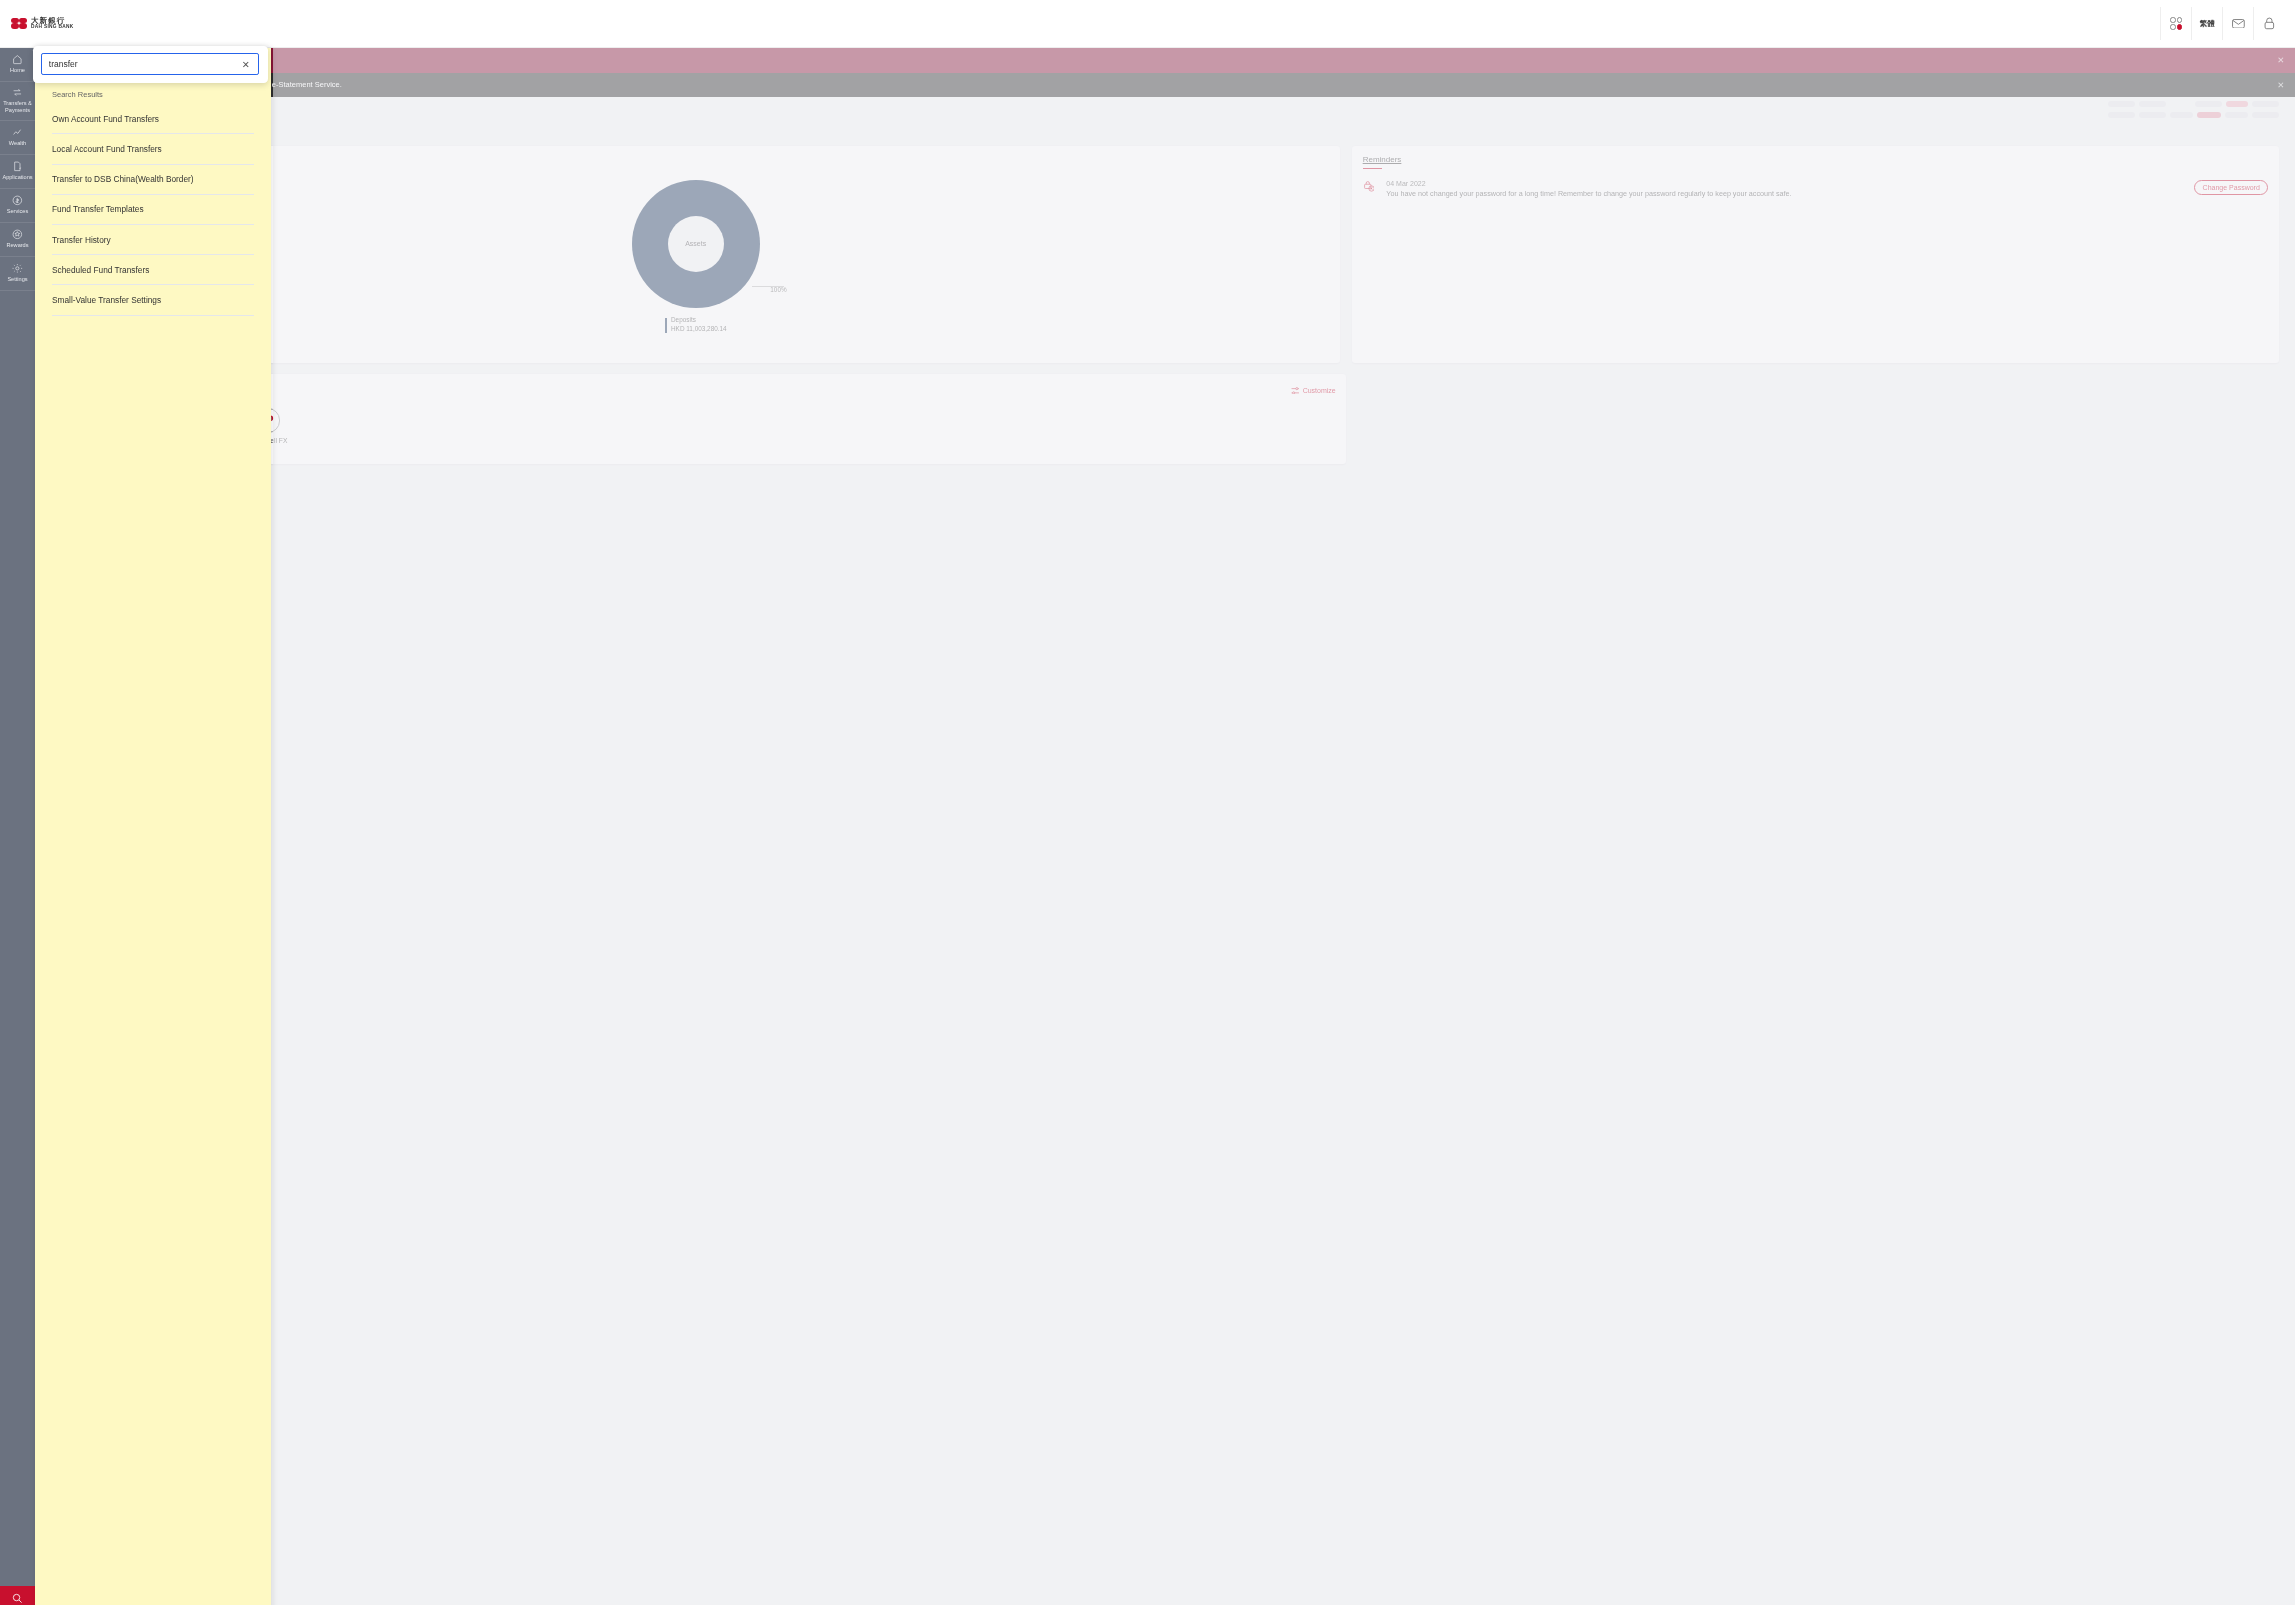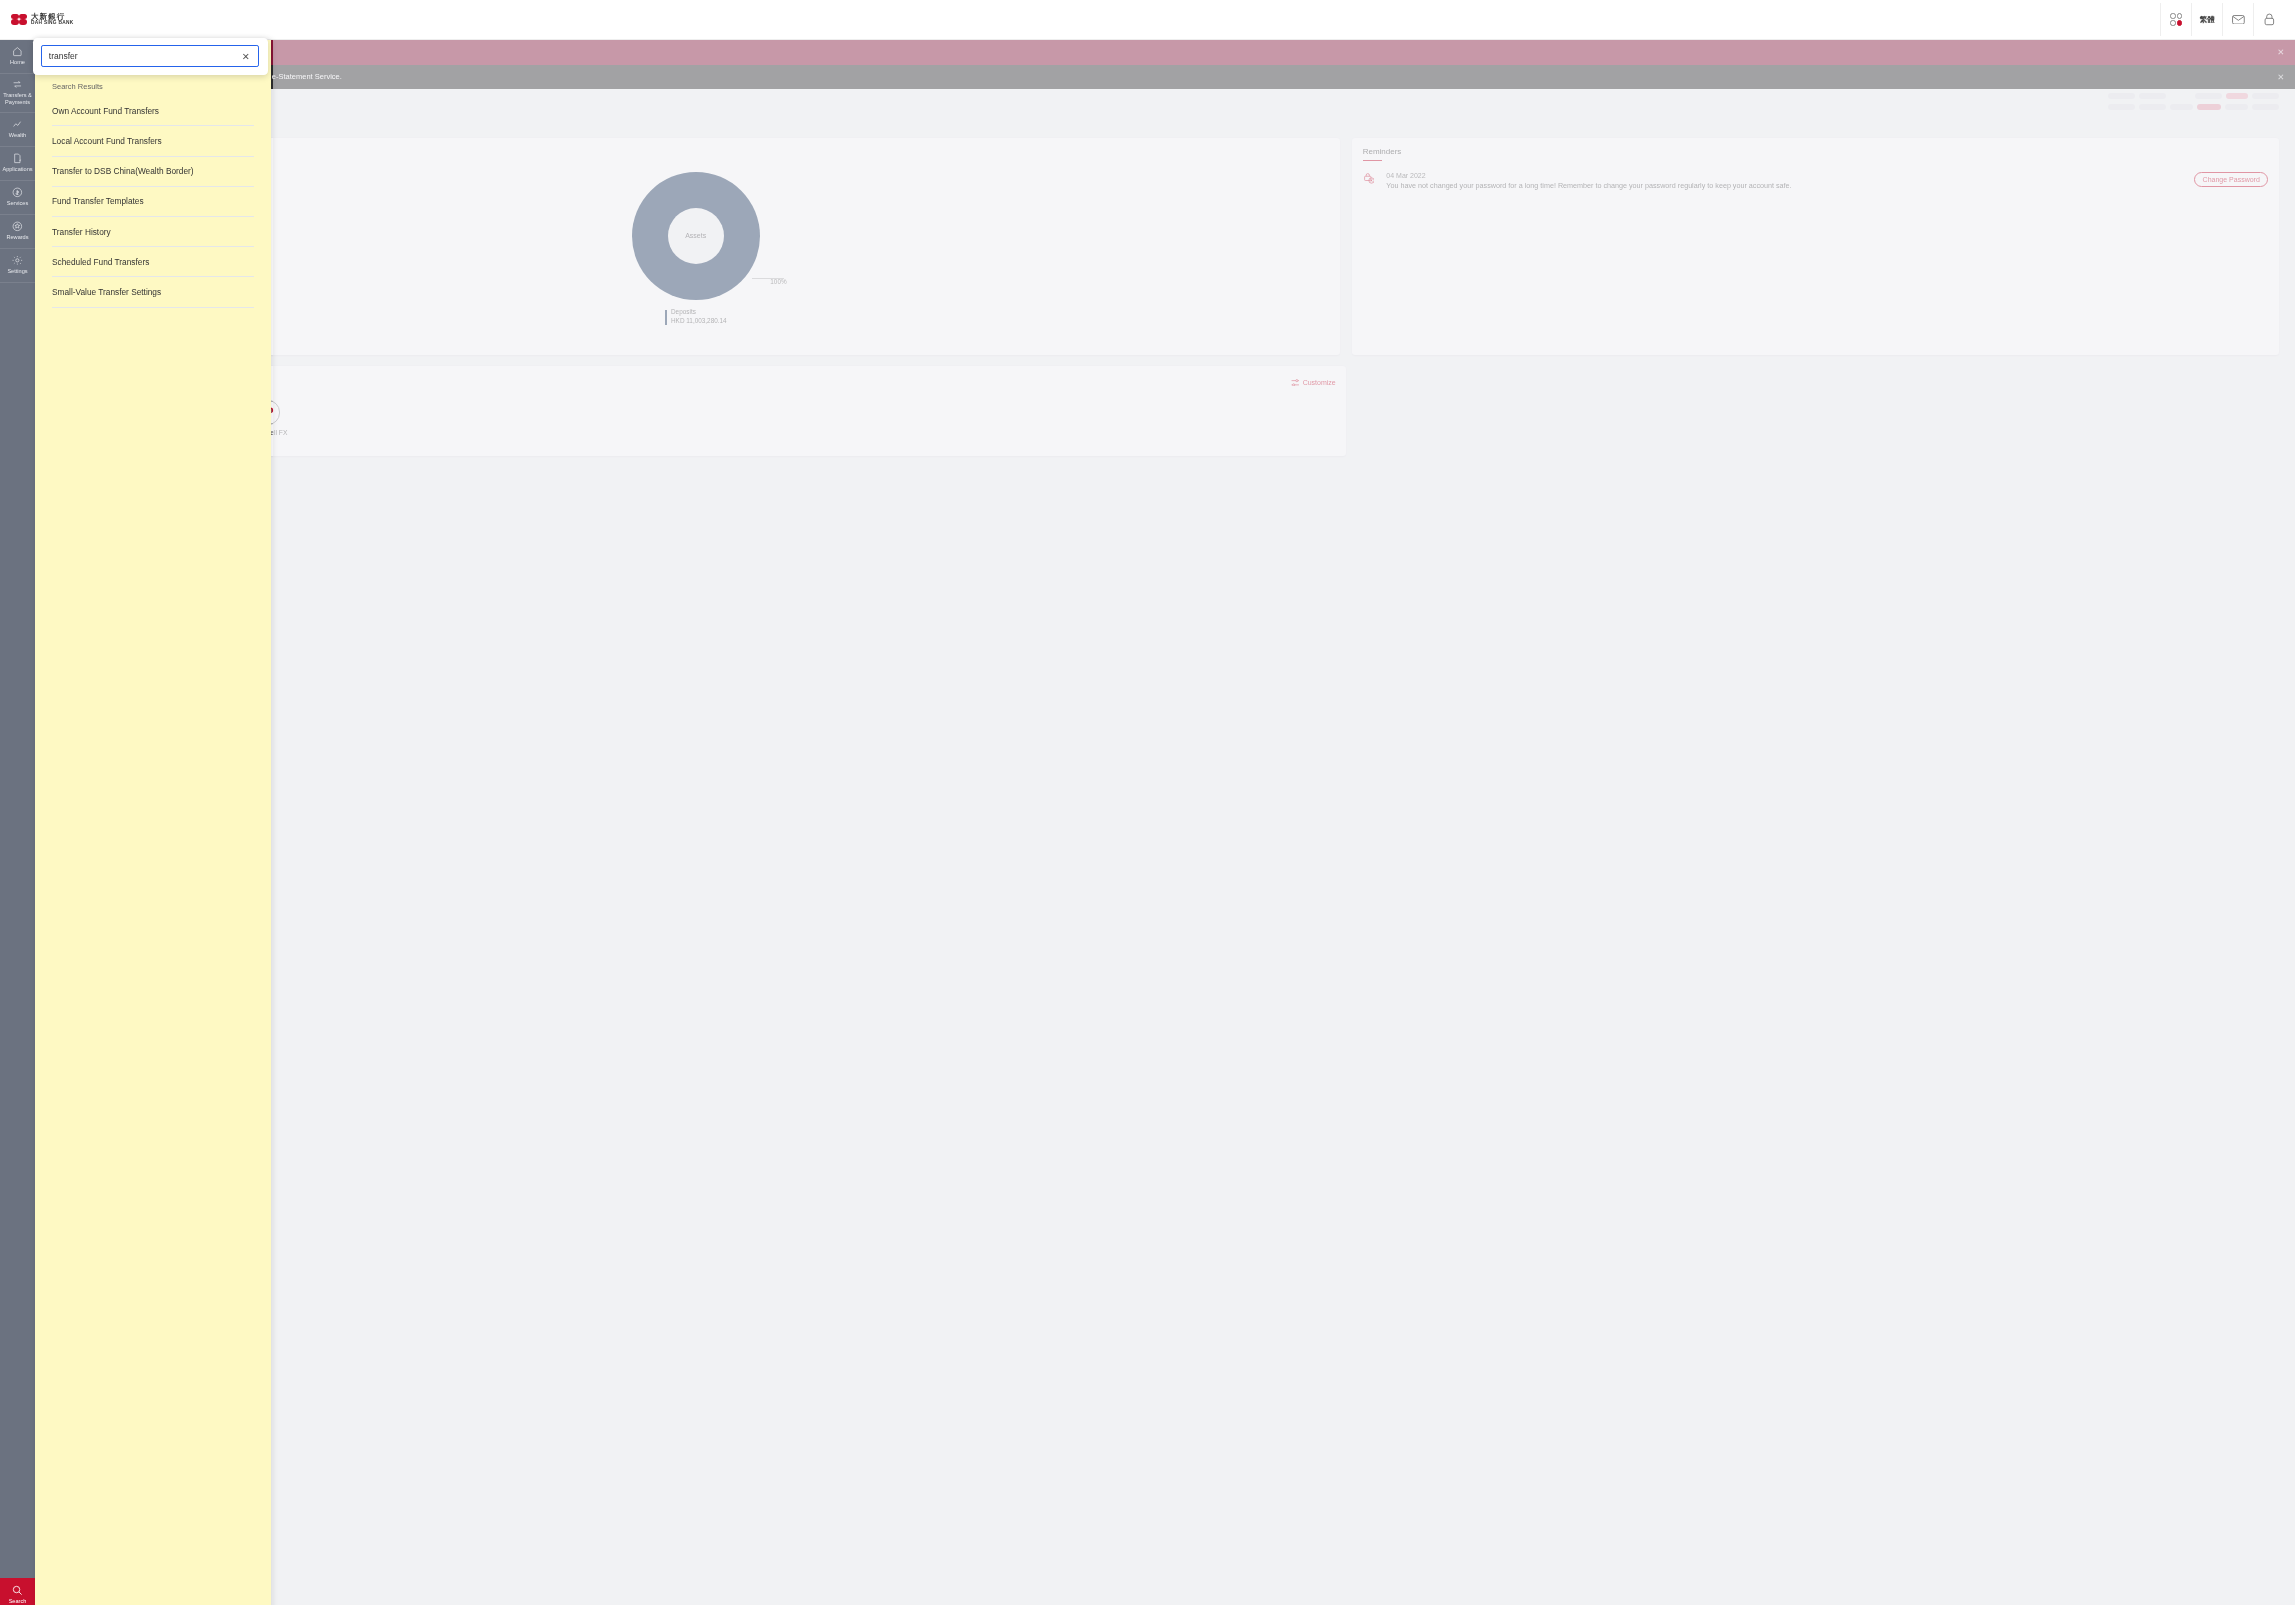--- a/index.html
+++ b/index.html
@@ -1,17 +1,17 @@
 <!DOCTYPE html>
 <html style="font-size:8.5px"><head>
 <meta charset="utf-8">
 <style>
 * { box-sizing: border-box; margin: 0; padding: 0; }
 body { font-family: -apple-system, BlinkMacSystemFont, "Segoe UI", Arial, sans-serif; background: #fff; color: #333; overflow: hidden; }
-.topbar { height: 40px; display: flex; align-items: center; justify-content: space-between; padding: 0 10.7px; border-bottom: 0.5px solid #eee; }
+.topbar { height: 48px; display: flex; align-items: center; justify-content: space-between; padding: 0 10.7px; border-bottom: 0.5px solid #eee; }
 .logo { display: flex; align-items: center; gap: 4.3px; }
 .logo-mark { display: flex; flex-wrap: wrap; width: 16px; height: 10.7px; }
 .logo-mark span { width: 8px; height: 5.3px; background: #c8102e; border-radius: 5.3px; }
 .logo-text { display: flex; flex-direction: column; line-height: 1; }
 .logo-cn { font-size: 7.5px; font-weight: 700; color: #333; letter-spacing: 1.1px; }
 .logo-en { font-size: 4.8px; font-weight: 700; color: #333; letter-spacing: 0.3px; }
 .top-actions { display: flex; align-items: flex-end; }
 .top-action { width: 31px; height: 33px; display: flex; align-items: center; justify-content: center; border-left: 0.5px solid #eee; cursor: pointer; color: #666; }
 .apps-icon { display: grid; grid-template-columns: 5.3px 5.3px; gap: 1.6px; }
 .apps-icon span { width: 5.3px; height: 5.3px; border-radius: 50%; border: 0.8px solid #888; }
@@ -40,21 +40,21 @@
 .deco-pills span { height: 6.4px; border-radius: 3.2px; background: #e5e7eb; }
 .deco-pills .p1 { width: 27px; }
 .deco-pills .p2 { width: 21.3px; background: #f0b3c0; }
 .deco-pills .p3 { width: 32px; }
 .deco-pills .pr { width: 100%; display: flex; gap: 4.3px; }
 
 .cards { display: flex; gap: 11.7px; margin-top: 14px; }
 .card { background: #fff; border-radius: 3.2px; padding: 9.6px 10.7px; box-shadow: 0 0.5px 1.6px rgba(0,0,0,0.06); }
 .card.portfolio { flex: 1.4; }
 .card.reminders { flex: 1; }
-.card-title { font-size: 8px; color: #444; font-weight: 500; }
+.card-title { font-size: 8px; color: #444; font-weight: 500; text-decoration: underline; }
 .card-underline { width: 19px; height: 1.6px; background: #c8102e; margin-top: 3.2px; }
 
 .donut-wrap { display: flex; flex-direction: column; align-items: center; margin-top: 10.7px; position: relative; }
 .donut { width: 128px; height: 128px; border-radius: 50%; background: #1e3a5f; display: flex; align-items: center; justify-content: center; position: relative; }
 .donut-hole { width: 56px; height: 56px; background: #f3f4f6; border-radius: 50%; display: flex; align-items: center; justify-content: center; font-size: 7px; color: #555; }
 .donut-label { position: absolute; right: -27px; bottom: 15px; font-size: 6.4px; color: #666; }
 .donut-line { position: absolute; right: -24px; bottom: 21.3px; width: 32px; height: 0.5px; background: #bbb; }
 .legend { display: flex; align-items: center; gap: 4.3px; margin-top: 8.5px; }
 .legend-bar { width: 2.1px; height: 15px; background: #1e3a5f; }
 .legend-text { font-size: 6.4px; color: #555; line-height: 1.4; }

